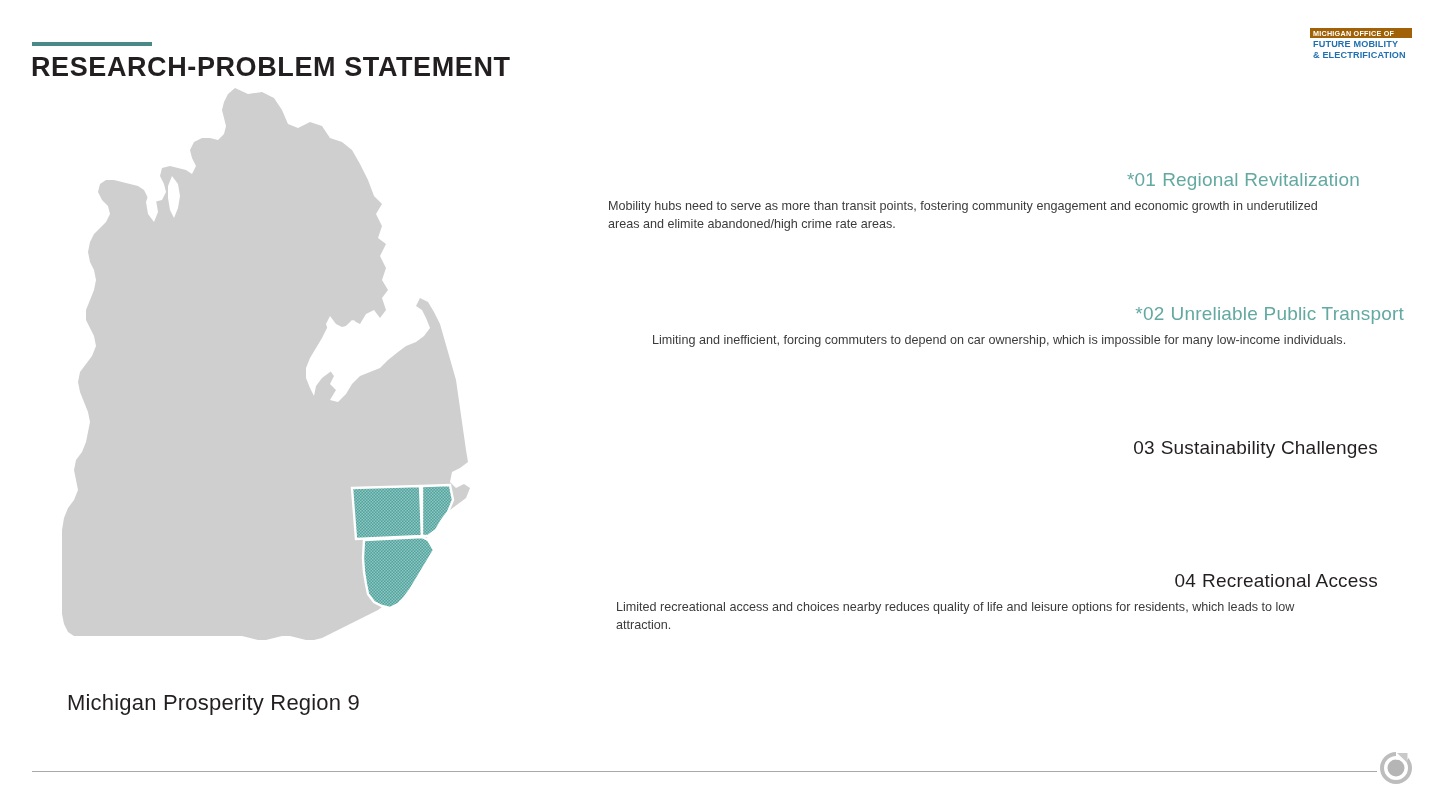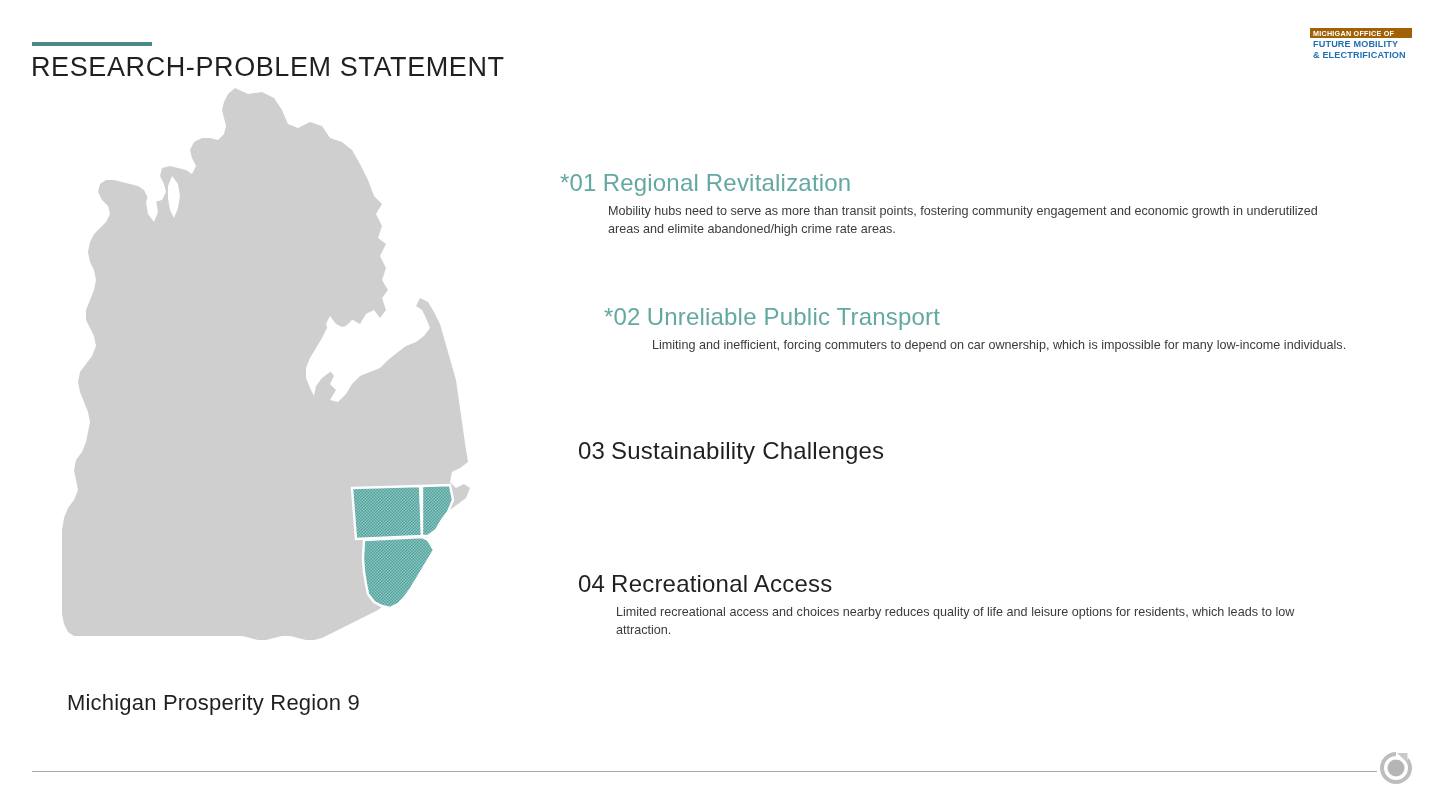--- a/index.html
+++ b/index.html
@@ -25,21 +25,21 @@
     height: 4px;
     background: #4a8a86;
   }
   #page-title {
     position: absolute;
     left: 31px;
     top: 52px;
     font-size: 27px;
     letter-spacing: 0.6px;
     color: #231f20;
-    font-weight: 400;
+    font-weight: 700;
     white-space: nowrap;
   }
 
   
   #brand-logo {
     position: absolute;
     right: 28px;
     top: 28px;
     width: 102px;
     text-align: left;
@@ -86,25 +86,26 @@
 
   
   #problem-list {
     position: absolute;
     left: 560px;
     top: 170px;
     width: 800px;
   }
   .problem-item { position: absolute; left: 0; width: 800px; }
   .problem-head {
-    font-size: 24px;
+    font-size: 19px;
     font-weight: 400;
     letter-spacing: 0.2px;
     white-space: nowrap;
     line-height: 1.1;
+    text-align: right;
   }
   .problem-head .num { margin-right: 6px; }
   .problem-item.accent .problem-head { color: #63a9a2; }
   .problem-item.plain .problem-head { color: #231f20; }
   .problem-item.plain { left: 18px; }
   .problem-body {
     margin-top: 7px;
     margin-left: 48px;
     font-size: 12.6px;
     line-height: 1.42;

